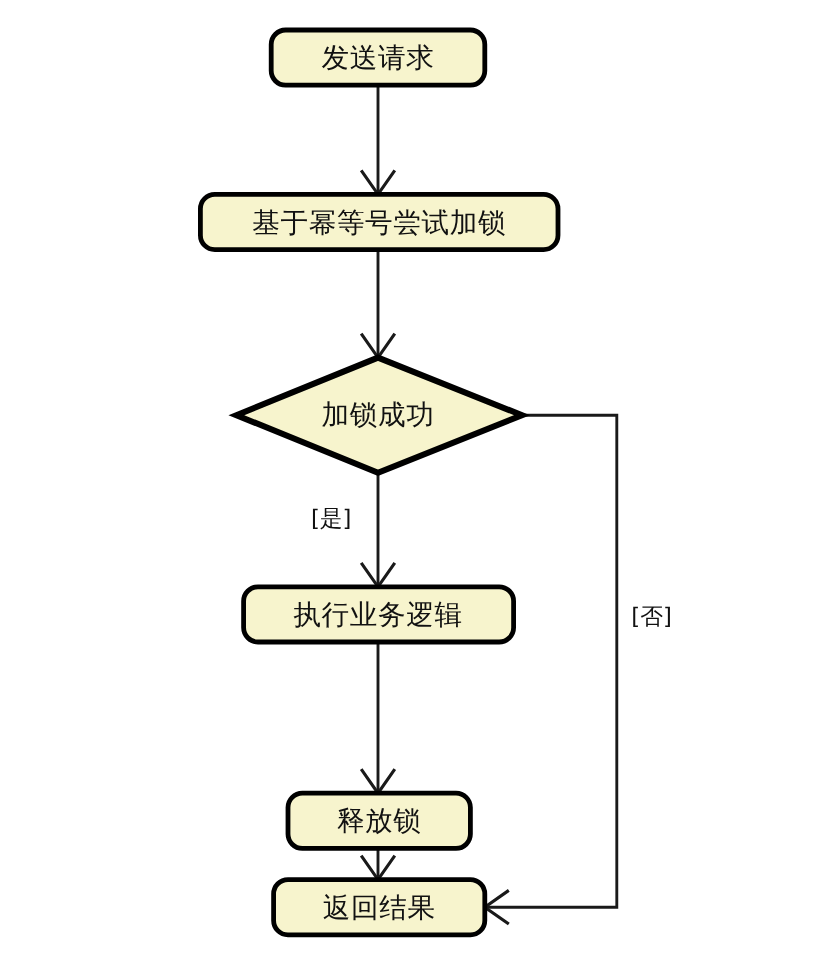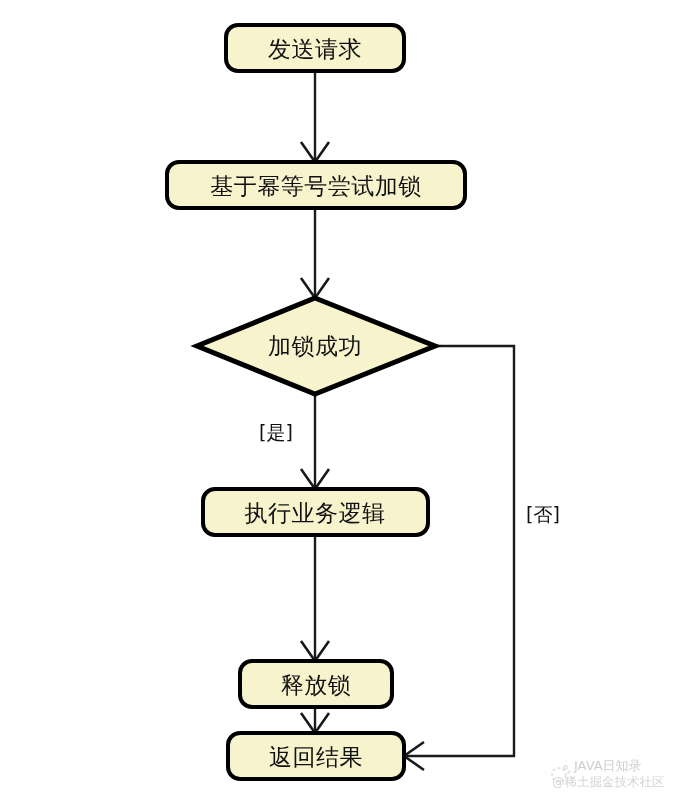--- a/index.html
+++ b/index.html
@@ -167,25 +167,14 @@
       <text class="node-label" x="316" y="685">释放锁</text>
     </g>
 
     <g>
       <rect class="node-shape" x="228" y="733" width="176" height="46" rx="12" ry="12"></rect>
       <text class="node-label" x="316" y="757">返回结果</text>
     </g>
 
   </svg>
 
-  <div class="watermark">
-    <svg class="wm-logo" viewBox="0 0 24 24">
-      <circle cx="11" cy="13" r="7" fill="none" stroke="#c4c4c4" stroke-width="1.6" stroke-dasharray="3 2.2"></circle>
-      <circle cx="17.5" cy="5.5" r="1.7" fill="none" stroke="#c4c4c4" stroke-width="1.4"></circle>
-      <circle cx="21" cy="10" r="1.1" fill="none" stroke="#cccccc" stroke-width="1.2"></circle>
-    </svg>
-    <div class="wm-text">
-      <div class="wm-line1">JAVA日知录</div>
-      <div class="wm-line2">@稀土掘金技术社区</div>
-    </div>
-  </div>
 
 </div>
 
 </body></html>

